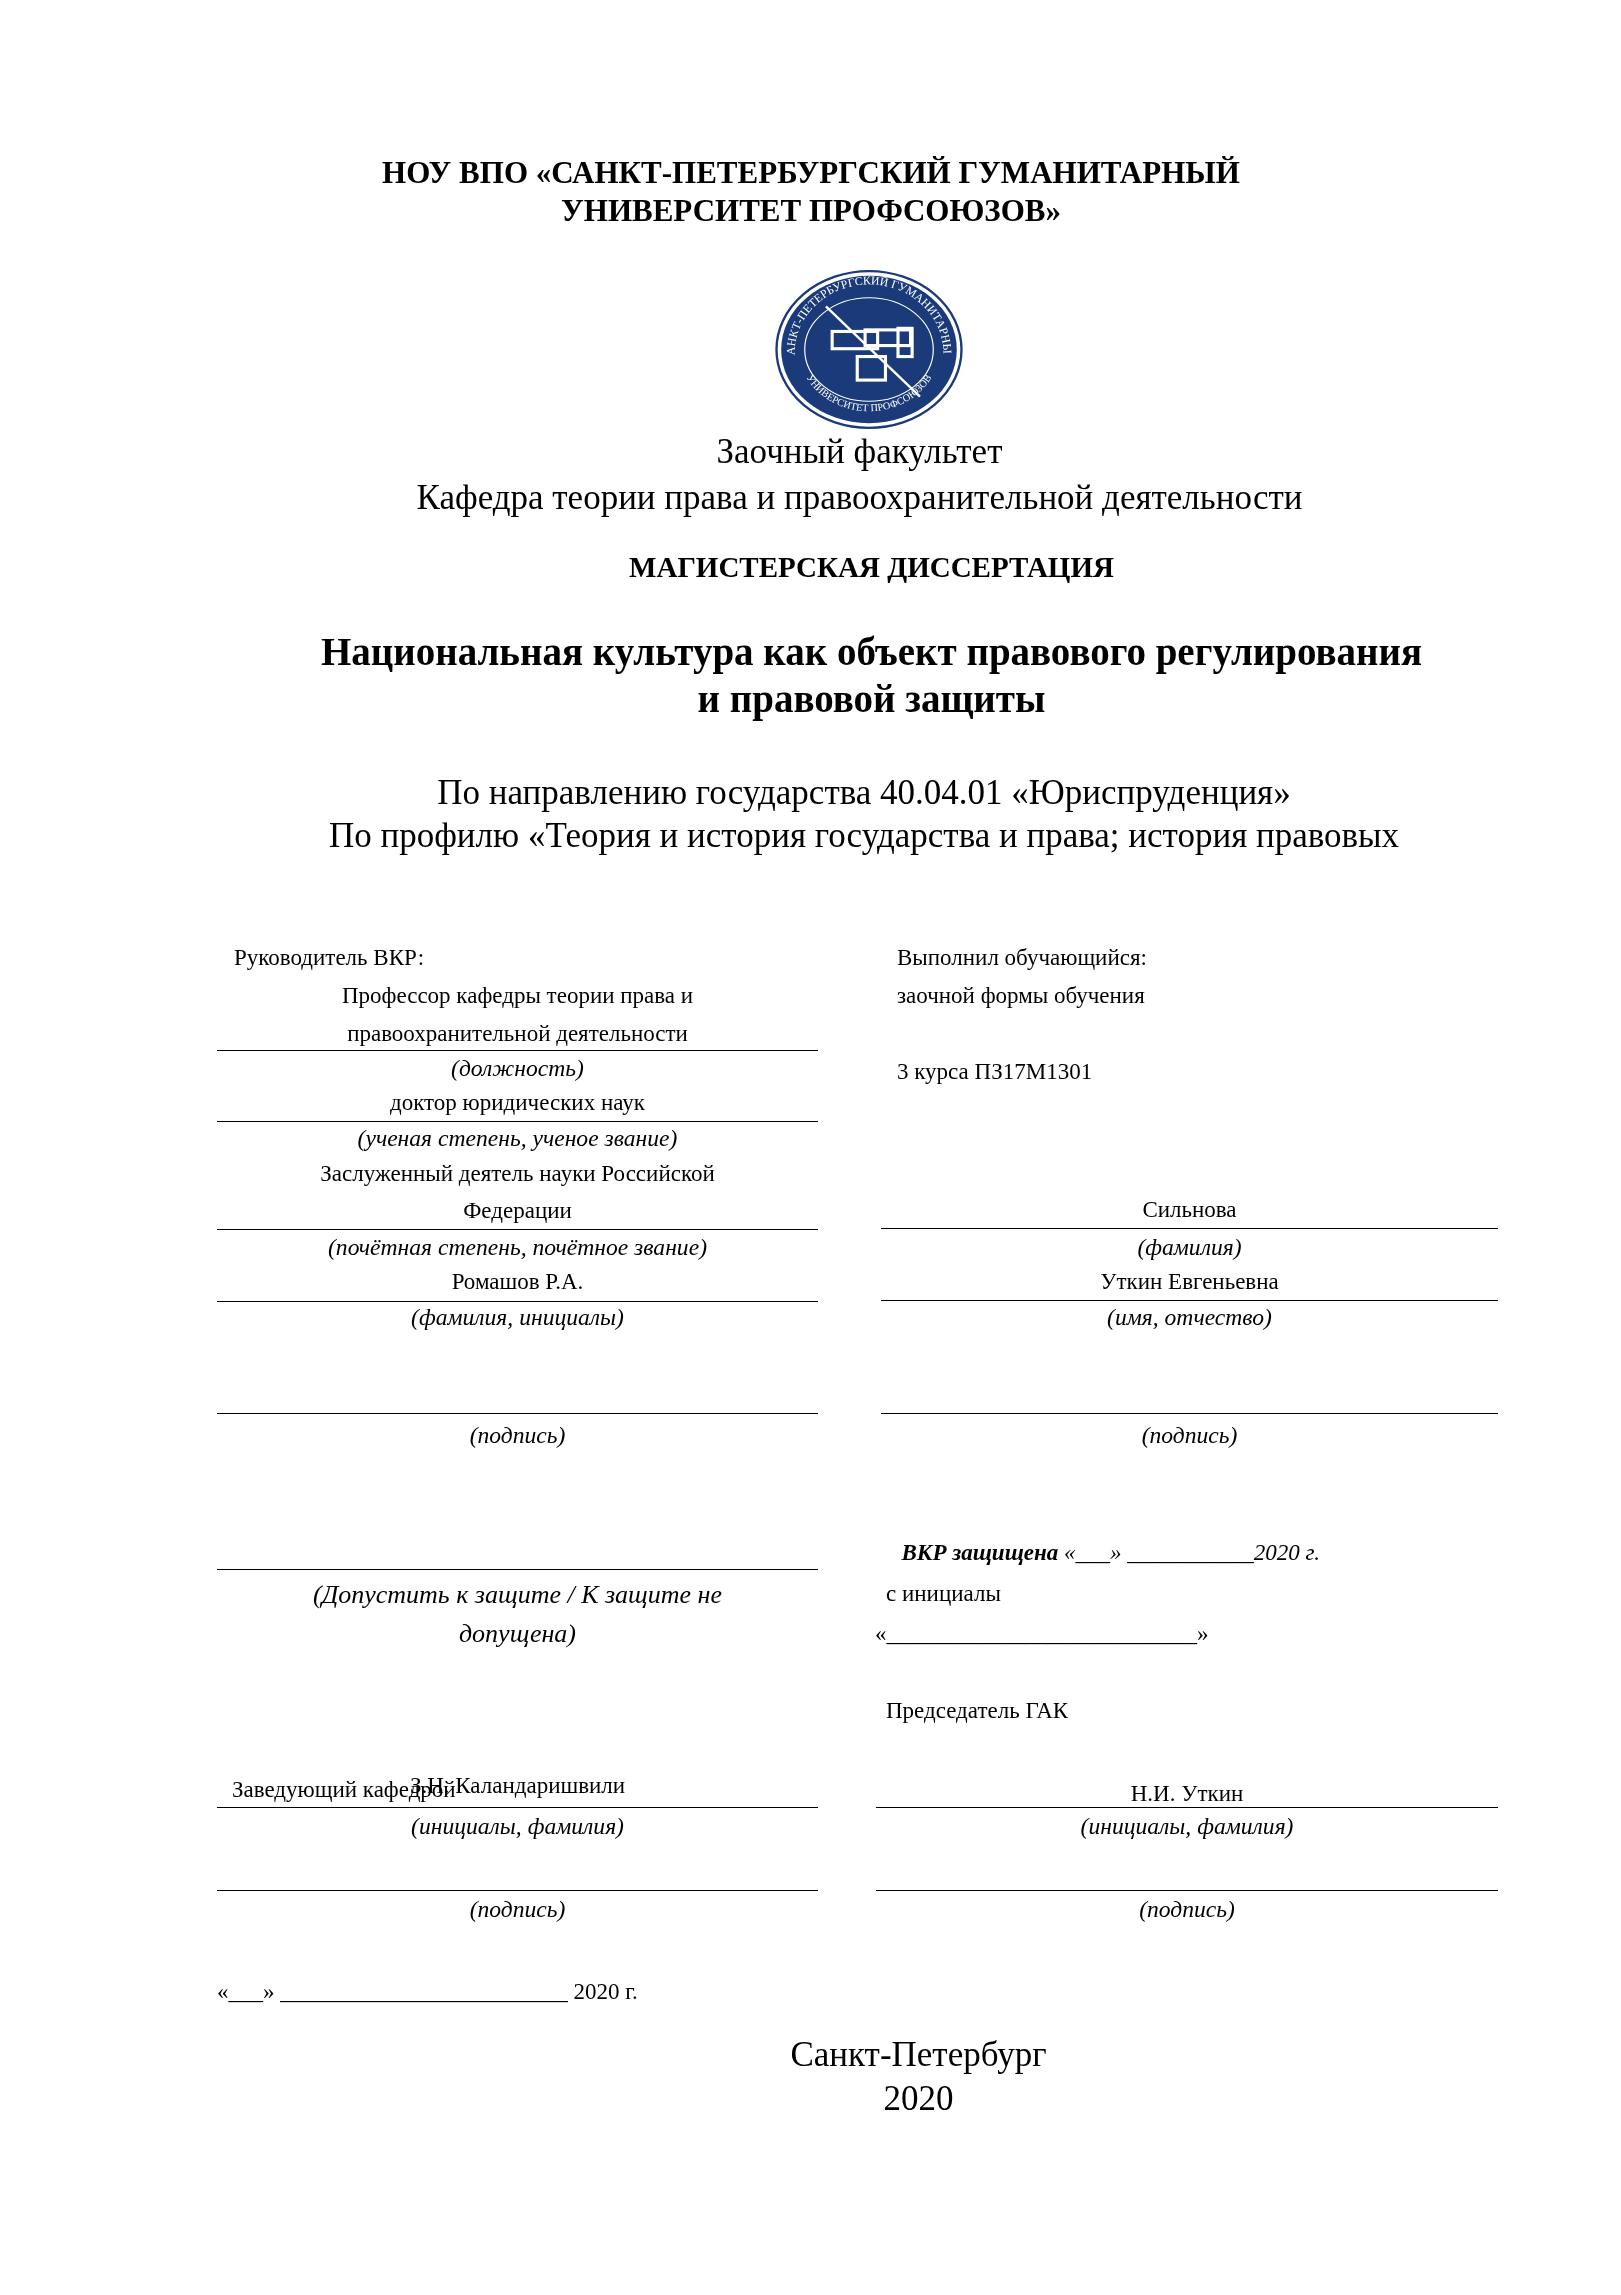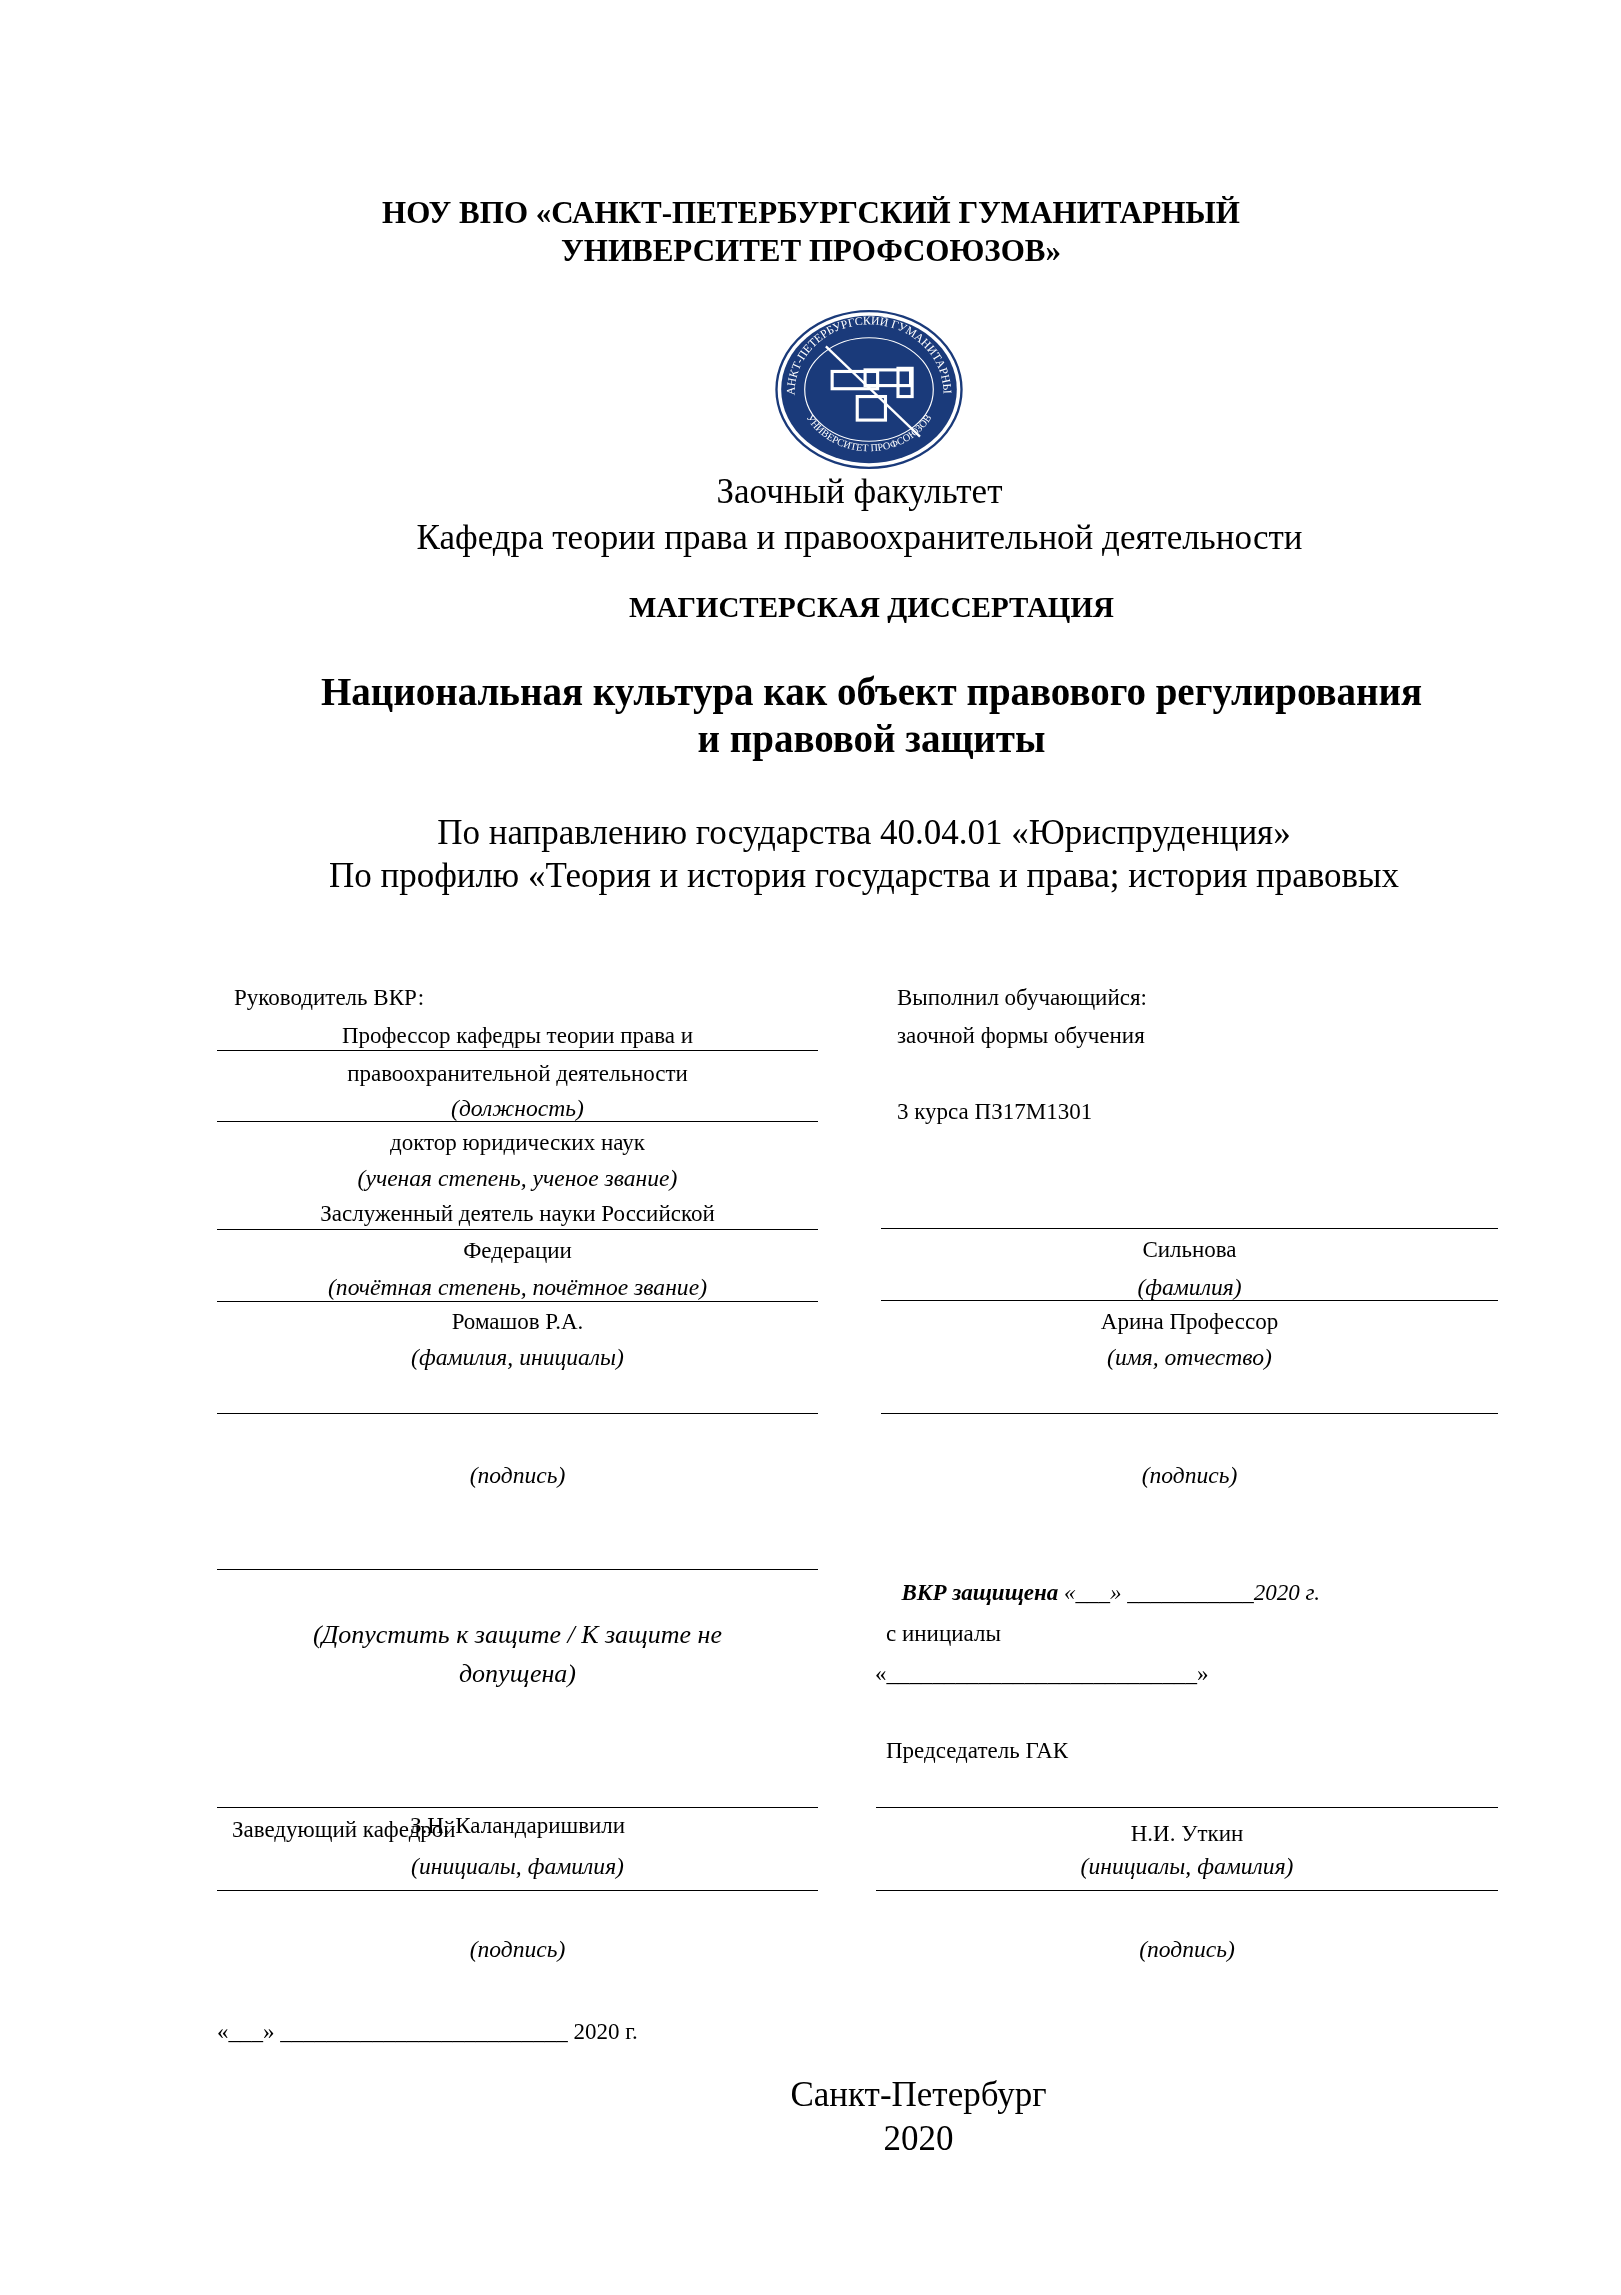--- a/index.html
+++ b/index.html
@@ -1,18 +1,18 @@
 <!DOCTYPE html>
 <html style="font-size:12.6px"><head>
 <meta charset="utf-8">
 <style>
   html, body { margin: 0; padding: 0; background: #ffffff; }
   body { width: 1622px; height: 2295px; position: relative; overflow: hidden;
          font-family: "Liberation Serif", "DejaVu Serif", serif; color: #000; }
-  .abs { position: absolute; margin-top: 40px; }
+  .abs { position: absolute; }
   .center { text-align: center; }
   .hdr { left: 0; width: 1622px; top: 154px; font-weight: bold; font-size: 31px; line-height: 38px; }
   .logo { left: 771px; top: 267px; width: 196px; height: 165px; }
   .fac { left: 0; width: 1719px; top: 429px; font-size: 35px; line-height: 46px; }
   .type { left: 0; width: 1743px; top: 551px; font-weight: bold; font-size: 29px; }
   .title { left: 0; width: 1743px; top: 628px; font-weight: bold; font-size: 39px; line-height: 47px; }
   .dir { left: 236px; width: 1256px; top: 771px; font-size: 35px; line-height: 43px; }
   .txt { font-size: 23px; line-height: 36px; }
   .ital { font-style: italic; font-size: 23.6px; line-height: 28px; }
   .line { position: absolute; height: 0; border-top: 1.6px solid #000; }
@@ -86,21 +86,21 @@
 <div class="abs ital center colL" style="top:1303px;">(фамилия, инициалы)</div>
 <div class="line colL" style="top:1413px;"></div>
 <div class="abs ital center colL" style="top:1421px;">(подпись)</div>
 
 <div class="abs txt" style="left:897px; top:940px;">Выполнил обучающийся:</div>
 <div class="abs txt" style="left:897px; top:978px;">заочной  формы обучения</div>
 <div class="abs txt" style="left:897px; top:1054px;">3 курса  ПЗ17М1301</div>
 <div class="abs txt center colR" style="top:1192px;">Сильнова</div>
 <div class="line colR" style="top:1228px;"></div>
 <div class="abs ital center colR" style="top:1233px;">(фамилия)</div>
-<div class="abs txt center colR" style="top:1264px;">Арина Профессор</div>
+<div class="abs txt center colR" style="top:1264px;">Уткин Евгеньевна</div>
 <div class="line colR" style="top:1300px;"></div>
 <div class="abs ital center colR" style="top:1303px;">(имя, отчество)</div>
 <div class="line colR" style="top:1413px;"></div>
 <div class="abs ital center colR" style="top:1421px;">(подпись)</div>
 
 <div class="abs txt" style="left:890px; top:1499px; white-space:pre;font-style:italic;">
   <b>ВКР защищена</b><span> «___» ___________2020 г.</span>
 </div>
 
 <div class="line colL" style="top:1569px;"></div>

